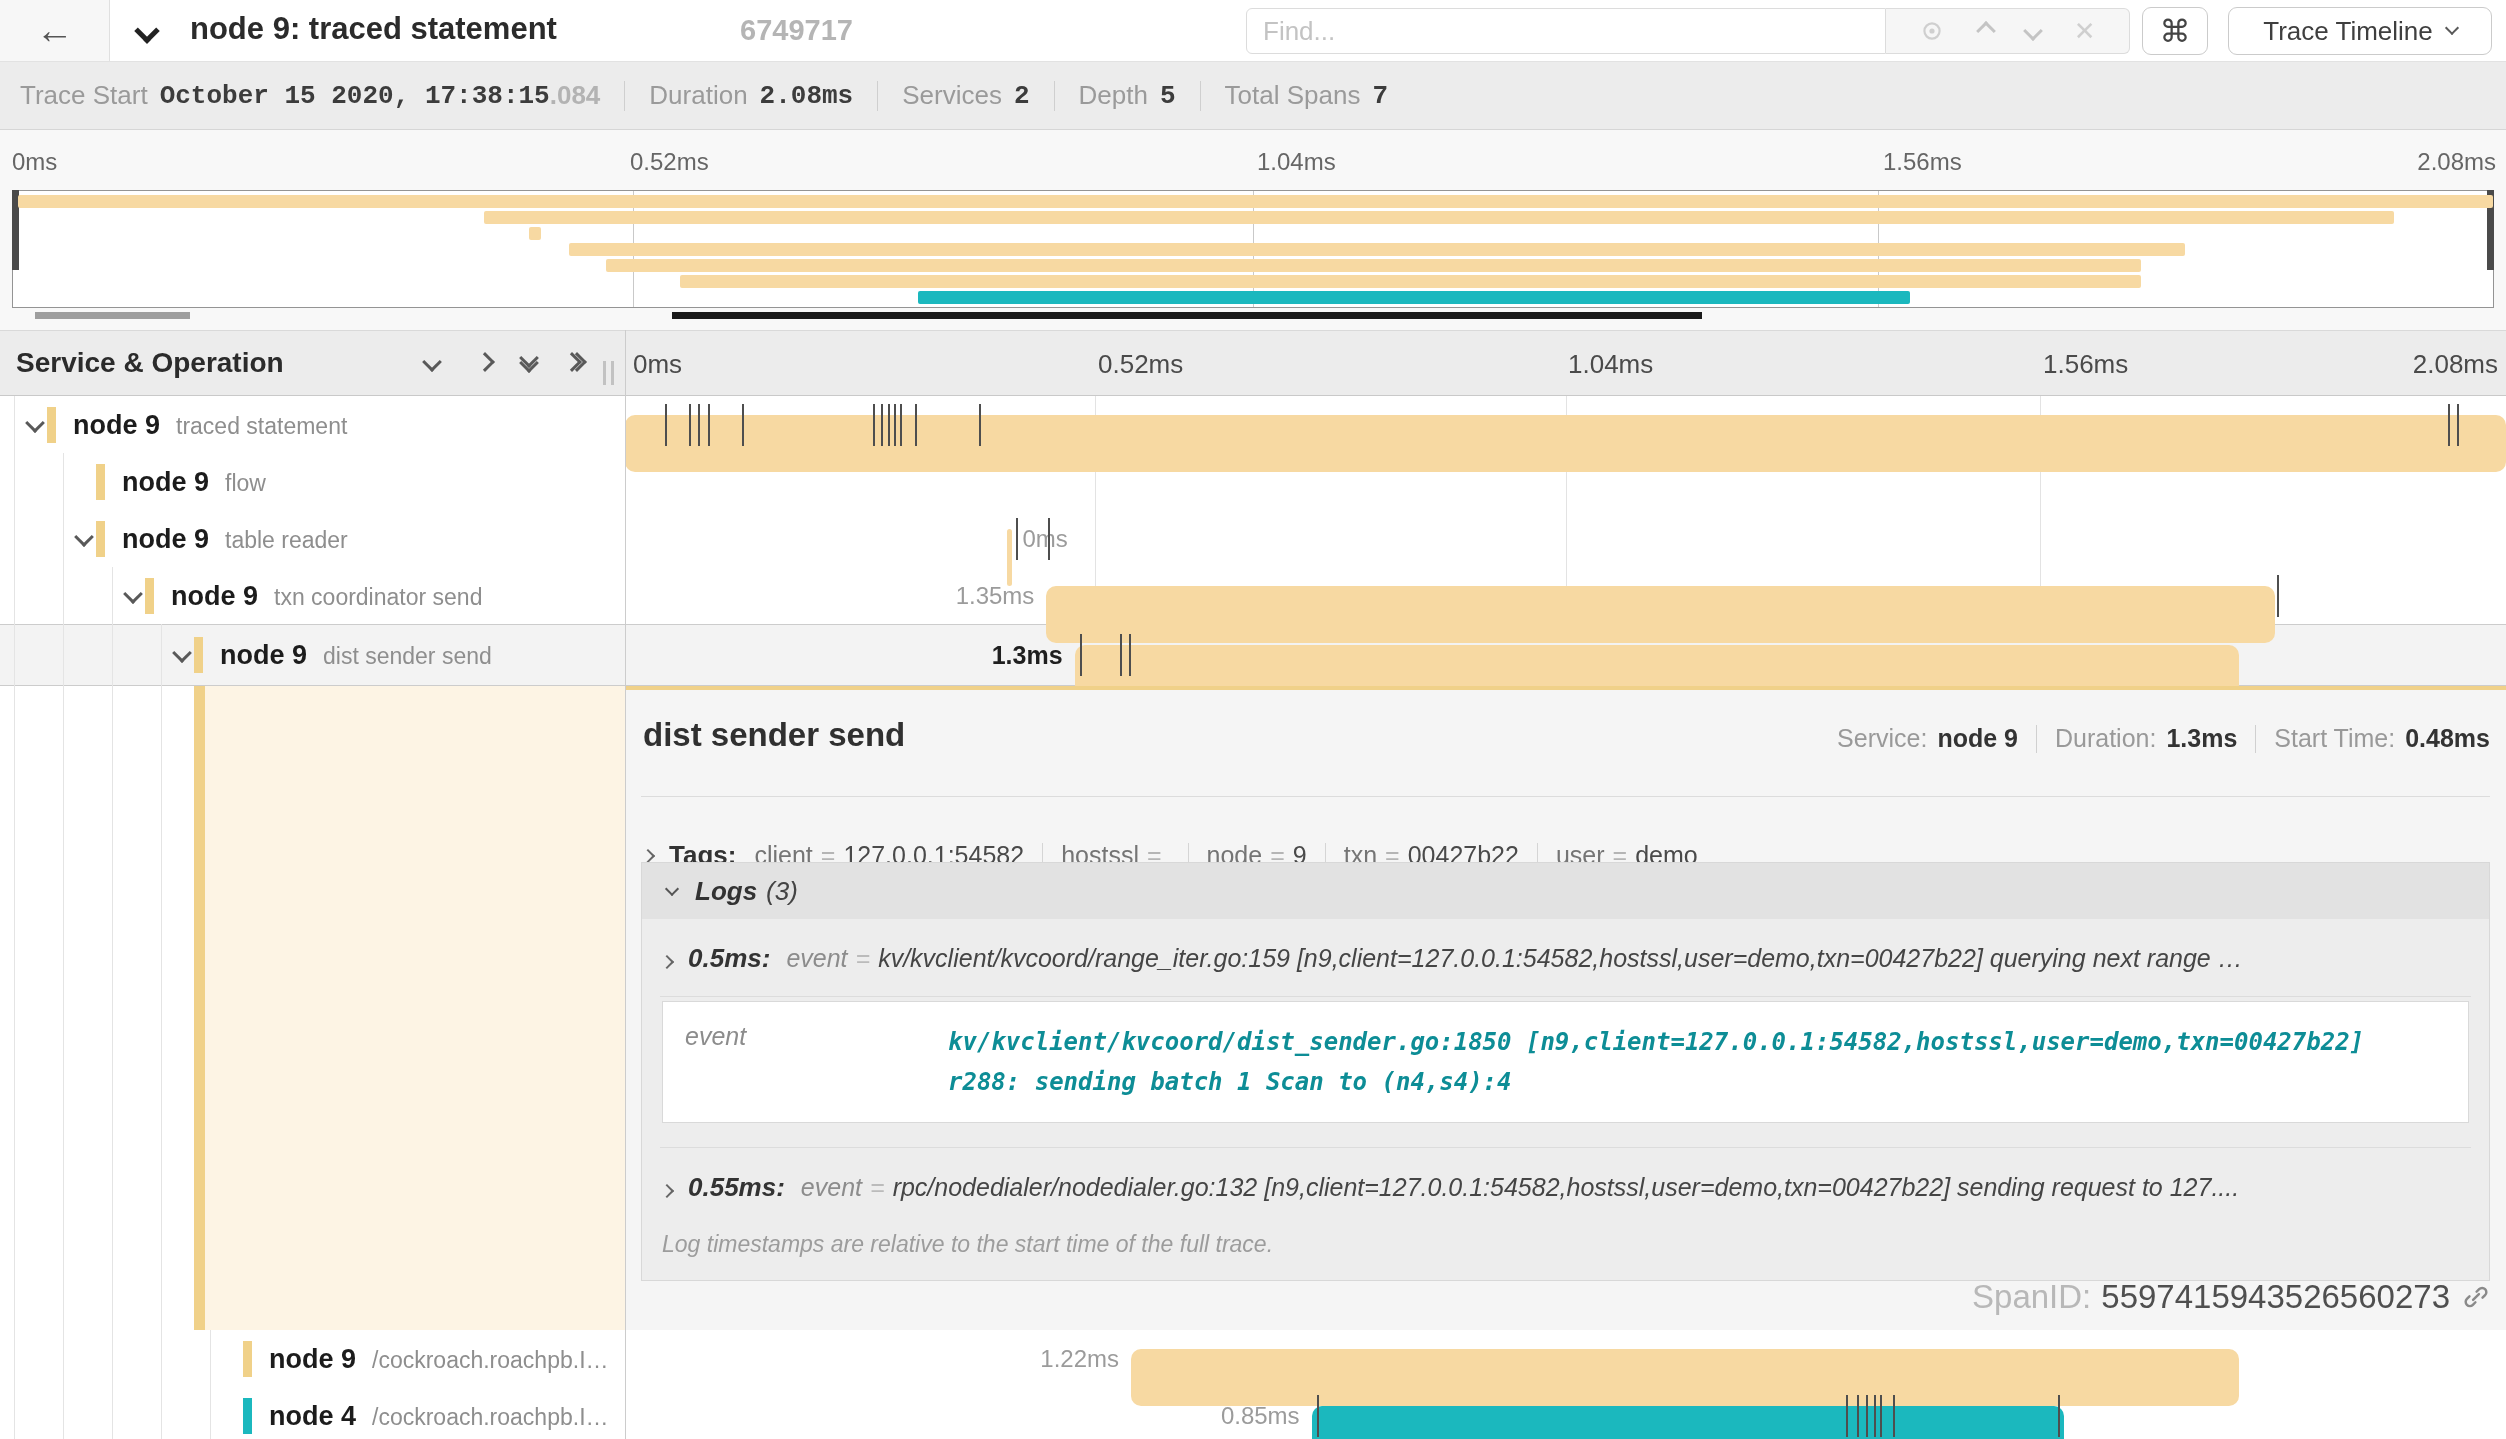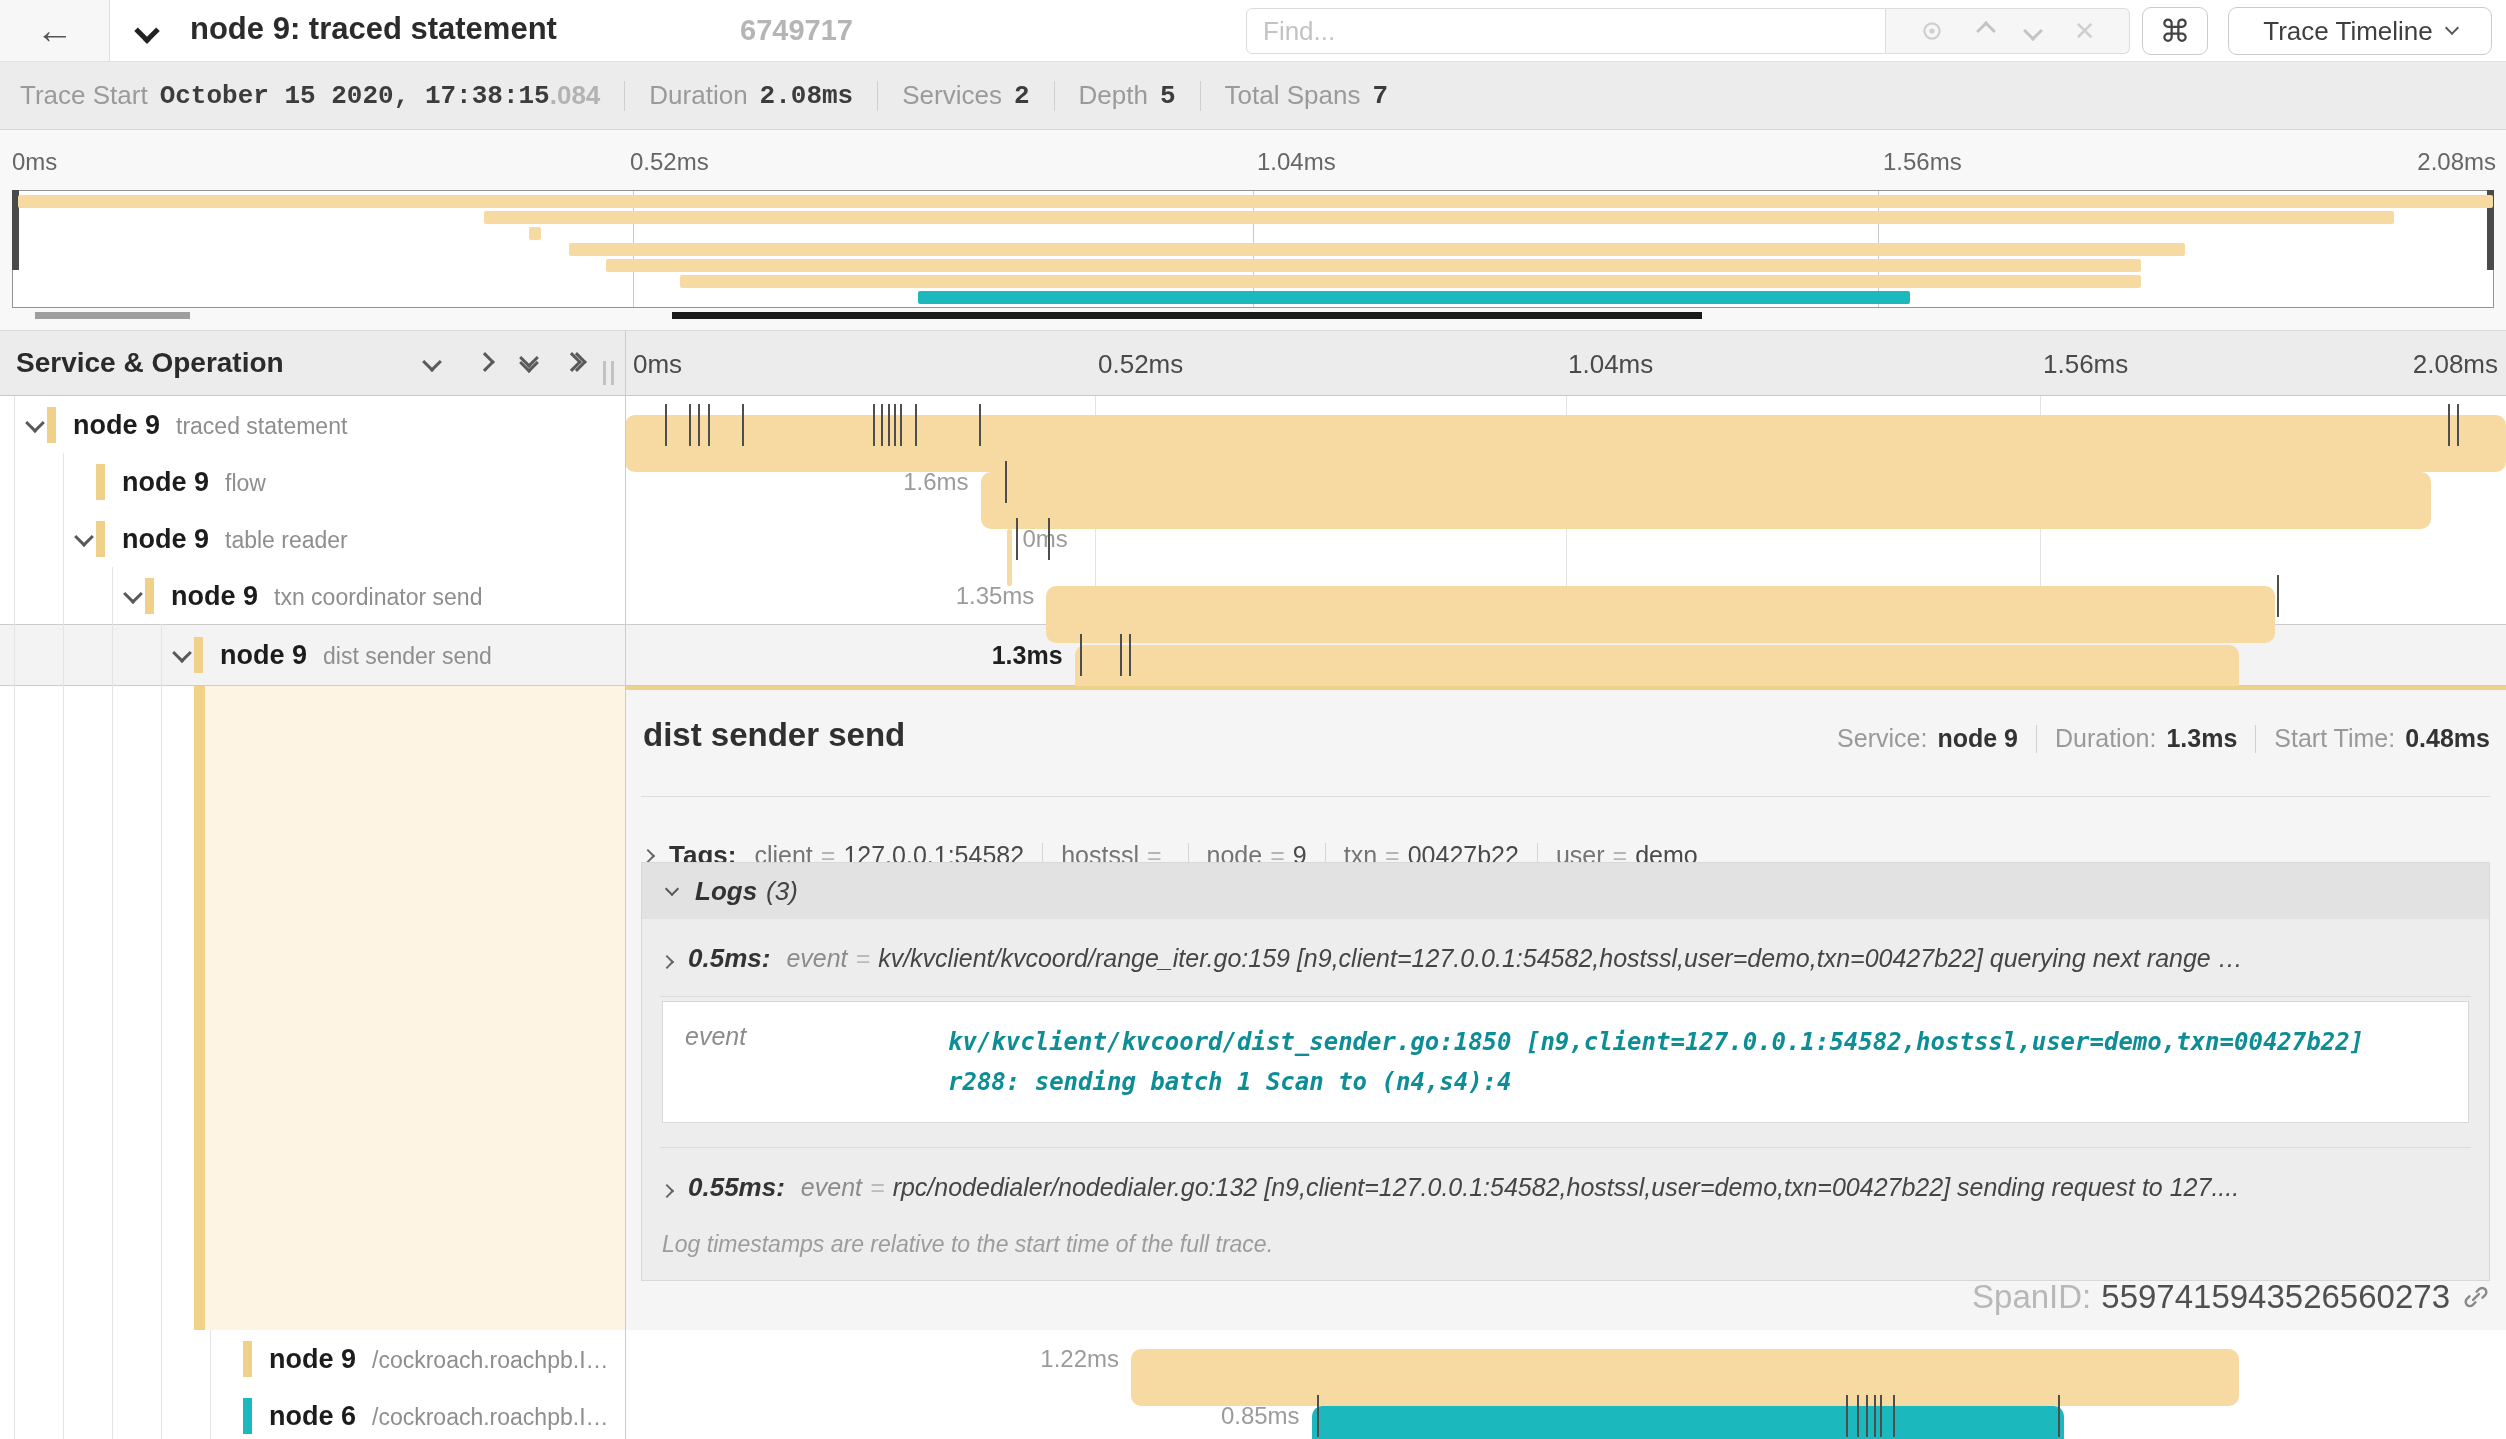--- a/index.html
+++ b/index.html
@@ -295,26 +295,20 @@
       <i class="tick" style="left: 96.9%;"></i>
       <i class="tick" style="left: 97.4%;"></i>
     </div>
 </div>
 
 <div class="abs srow" style="top:453px;">
   <div class="sleft">
     <span class="cbar" style="left:96px; background:#f0d189;"></span>
     <span class="svc" style="left:122px;"><b>node 9</b><span class="op">flow</span></span>
   </div>
-  <div class="strack">
-    <span class="dur" style="right: calc(81.1% + 12px);">1.6ms</span>
-    <div class="bar" style="position: absolute; left: 18.9%; width: 77.1%; background: rgb(247, 217, 162); height: 100%;"></div>
-    <div></div>
-  <i class="tick" style="left: 20.2%;"></i>
-    </div>
 </div>
 
 <div class="abs srow" style="top:510px;">
   <div class="sleft">
     <span class="row-chv chv" style="left:77px;"></span>
     <span class="cbar" style="left:96px; background:#f0d189;"></span>
     <span class="svc" style="left:122px;"><b>node 9</b><span class="op">table reader</span></span>
   </div>
   <div class="strack">
     <span class="dur" style="left: calc(20.6% + 10px);">0ms</span>
@@ -459,21 +453,21 @@
     <div class="strack">
       <span class="dur" style="right: calc(73.1% + 12px);">1.22ms</span>
       <div class="bar" style="position: absolute; left: 26.9%; width: 58.9%; background: rgb(247, 217, 162); height: 100%;"></div>
       <div></div>
     </div>
   </div>
 
   <div class="abs srow" style="top:57px;">
     <div class="sleft">
       <span class="cbar" style="left:243px; background:#1bb8be;"></span>
-      <span class="svc" style="left:269px;"><b>node 6</b><span class="op">/cockroach.roachpb.I…</span></span>
+      <span class="svc" style="left:269px;"><b>node 4</b><span class="op">/cockroach.roachpb.I…</span></span>
     </div>
     <div class="strack">
       <span class="dur" style="right: calc(63.5% + 12px);">0.85ms</span>
       <div class="bar" style="position: absolute; left: 36.5%; width: 40%; background: rgb(27, 184, 190); height: 100%;"></div>
       <div></div>
     <i class="tick" style="left: 36.8%;"></i>
         <i class="tick" style="left: 64.9%;"></i>
         <i class="tick" style="left: 65.5%;"></i>
         <i class="tick" style="left: 66%;"></i>
         <i class="tick" style="left: 66.4%;"></i>

